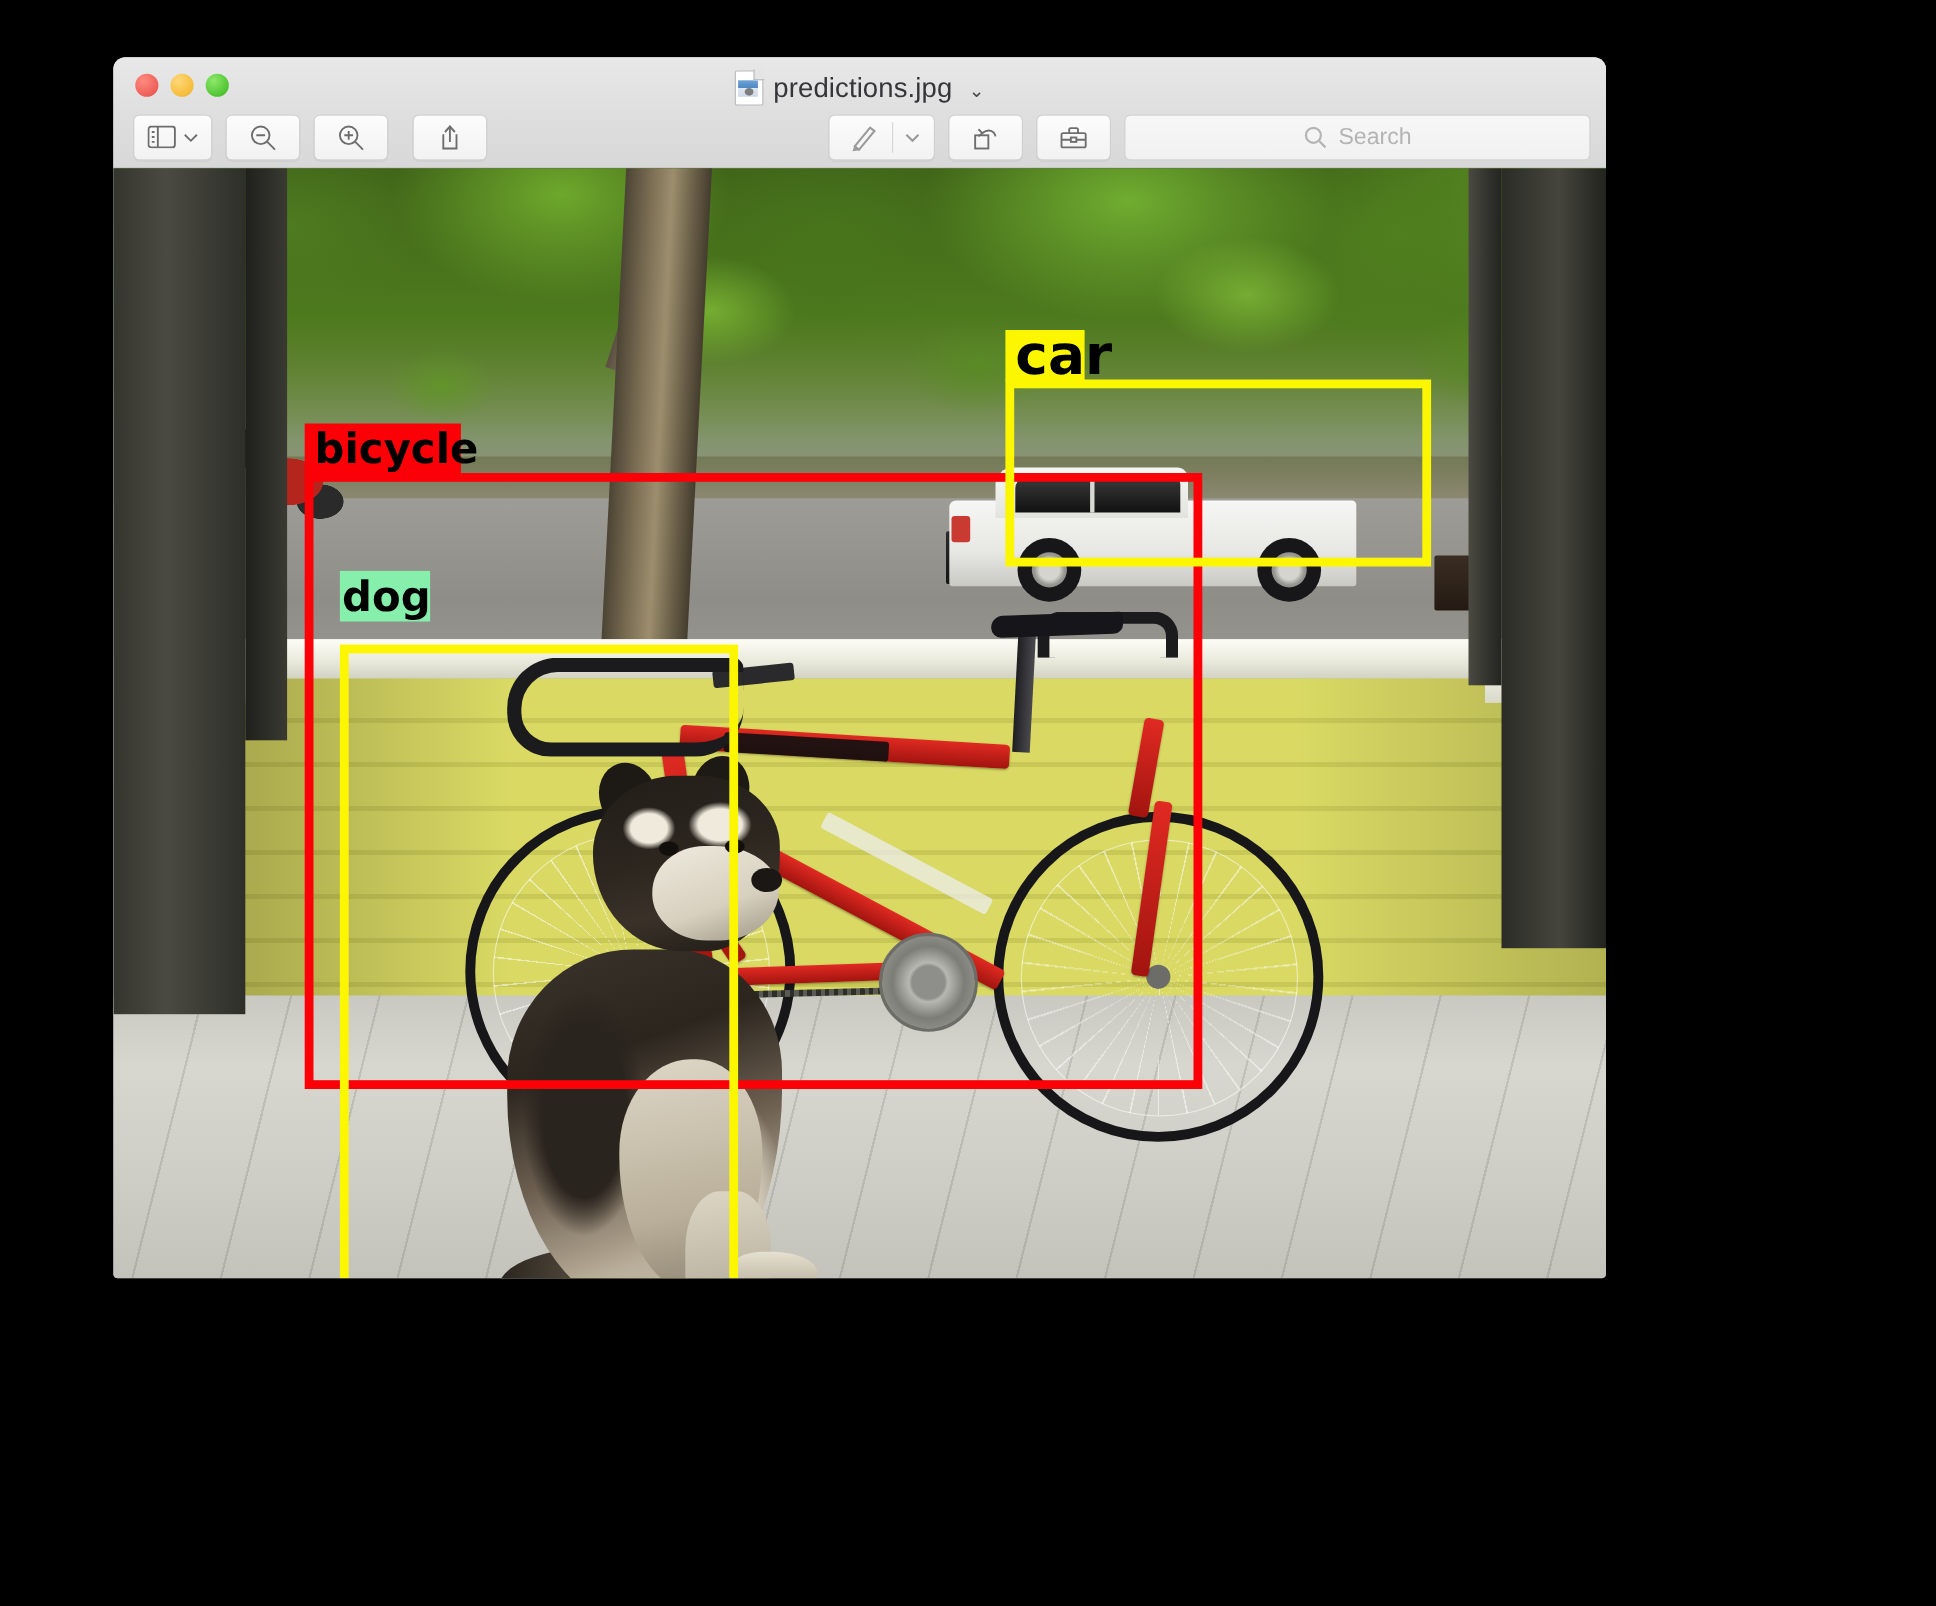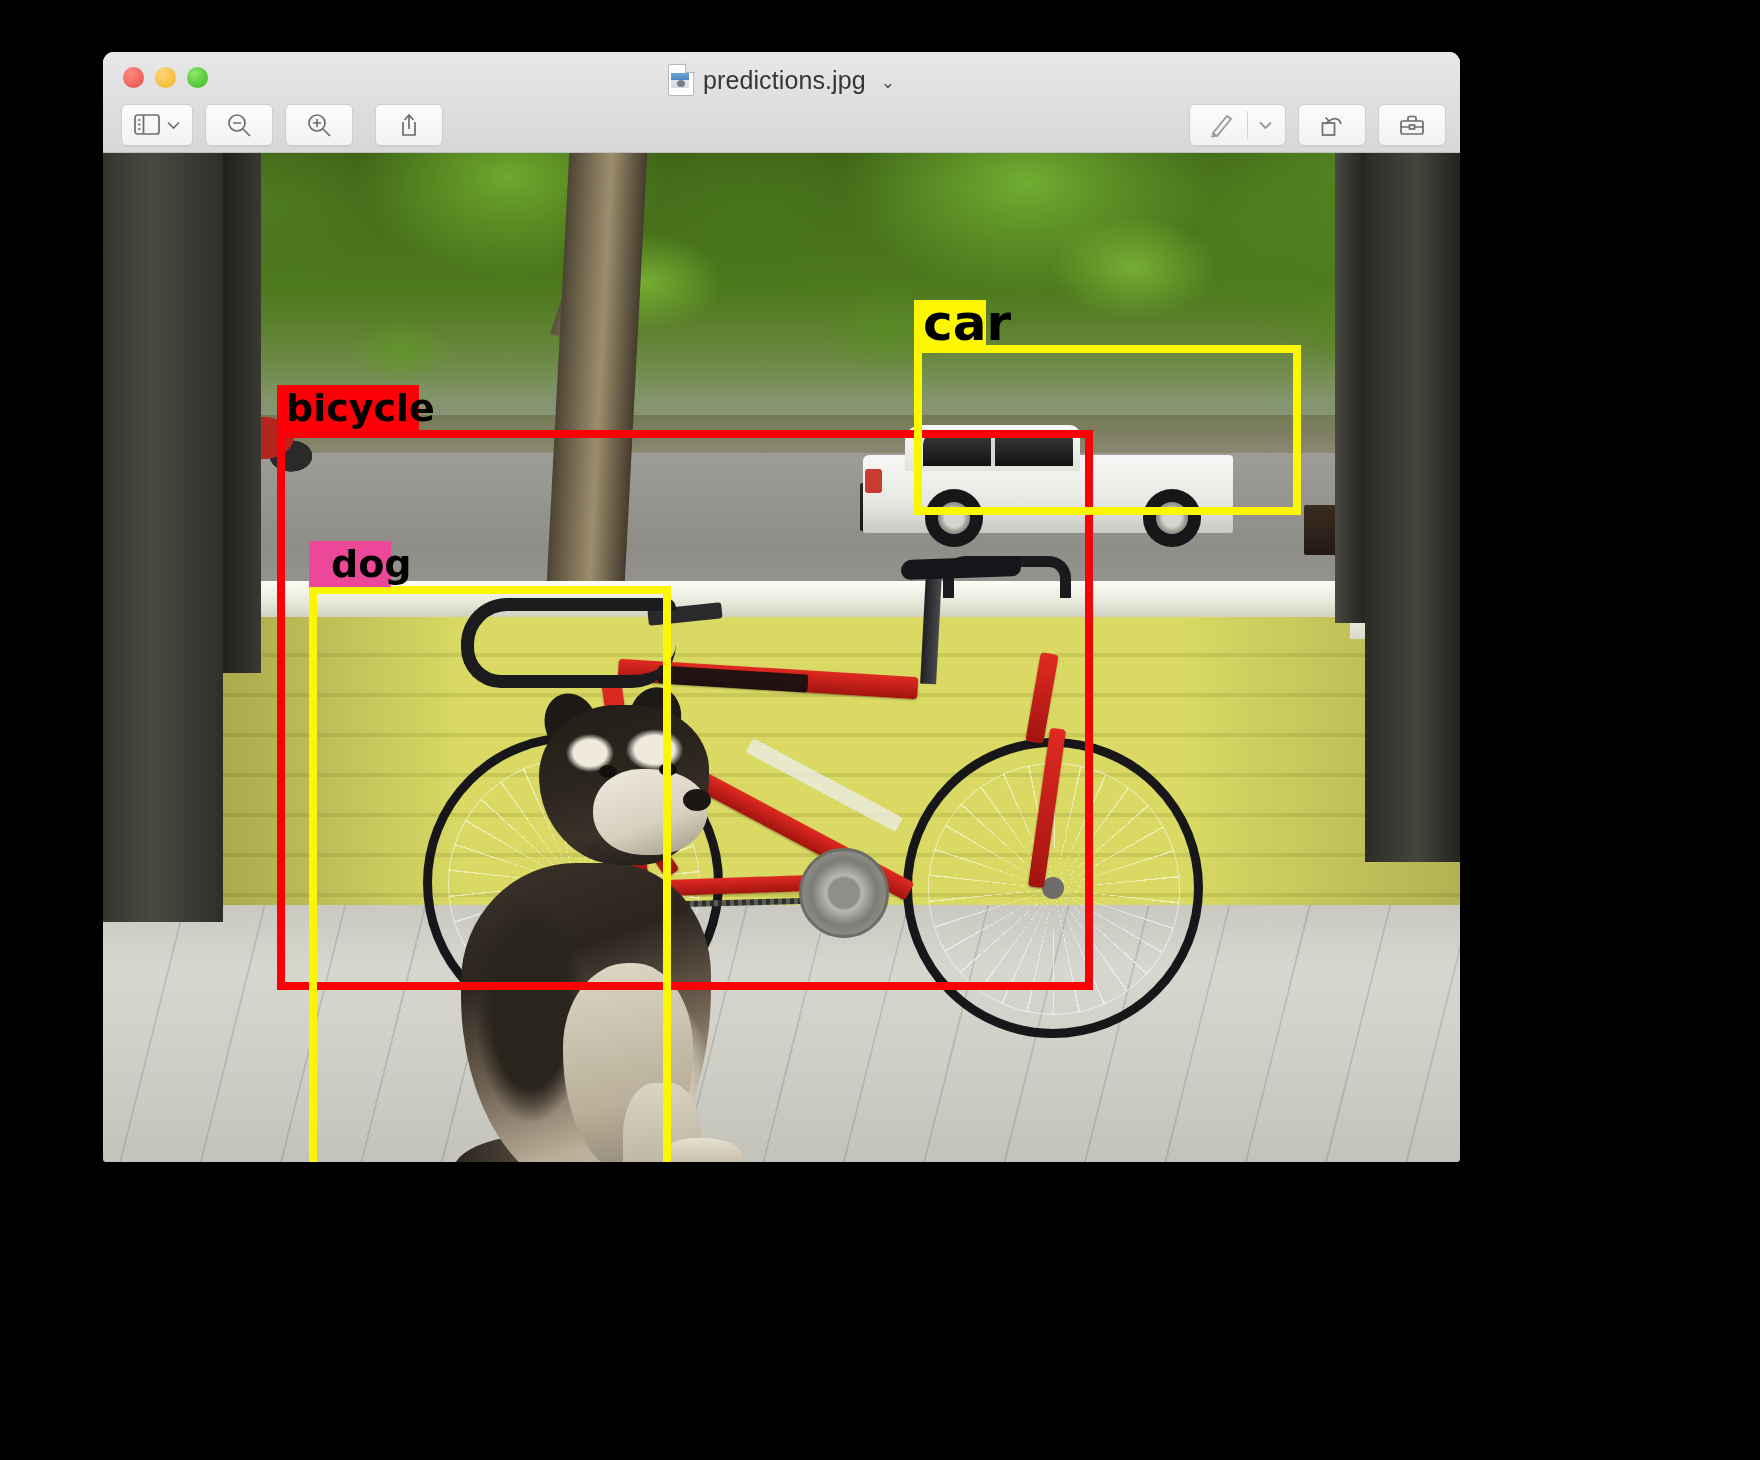--- a/index.html
+++ b/index.html
@@ -712,20 +712,29 @@
               <svg class="ico" width="28" height="24" viewBox="0 0 28 24">
                 <rect class="stroke" x="3" y="8" width="22" height="13" rx="1.5"></rect>
                 <path class="stroke" d="M10 8 V5 a1.5 1.5 0 0 1 1.5 -1.5 h5 A1.5 1.5 0 0 1 18 5 V8"></path>
                 <rect class="stroke" x="11.5" y="12" width="5" height="4"></rect>
                 <line class="stroke" x1="3" y1="14" x2="11.5" y2="14"></line>
                 <line class="stroke" x1="16.5" y1="14" x2="25" y2="14"></line>
               </svg>
             </span>
           </div>
 
+          <div class="searchfield">
+            <span>
+              <svg class="ico" width="22" height="22" viewBox="0 0 22 22">
+                <circle cx="9" cy="9" r="6.8" fill="none" stroke="#b4b4b4" stroke-width="2"></circle>
+                <line x1="14" y1="14" x2="20" y2="20" stroke="#b4b4b4" stroke-width="2"></line>
+              </svg>
+            </span>
+            <span class="search-ph">Search</span>
+          </div>
 
         </div>
       </div>
     </div>
 
     <div class="canvas">
 
       <div class="scene">
         <div class="bg-street"></div>
         <div class="curb"></div>
@@ -798,20 +807,20 @@
           <div class="eye e1"></div>
           <div class="eye e2"></div>
           <div class="dog-nose"></div>
         </div>
       </div>
 
       <div id="detections" style="position:absolute;inset:0;">
           <div class="det-box" style="left: 174px; top: 277px; width: 816px; height: 560px; border: 8px solid rgb(251, 0, 7);"></div>
           <div class="det-label" style="left: 174px; top: 232px; width: 142px; height: 46px; background: rgb(251, 0, 7); color: rgb(0, 0, 0); font-size: 38px; padding-left: 9px; box-sizing: border-box;">bicycle</div>
           <div class="det-box" style="left: 206px; top: 433px; width: 362px; height: 584px; border: 8px solid rgb(252, 247, 0);"></div>
-          <div class="det-label" style="left: 206px; top: 388px; width: 82px; height: 46px; background: #ec4899; color: rgb(0, 0, 0); font-size: 38px; padding-left: 22px; box-sizing: border-box;">dog</div>
+          <div class="det-label" style="left: 206px; top: 366px; width: 82px; height: 46px; background: #86efac; color: rgb(0, 0, 0); font-size: 38px; padding-left: 2px; box-sizing: border-box;">dog</div>
           <div class="det-box" style="left: 811px; top: 192px; width: 387px; height: 170px; border: 8px solid rgb(252, 247, 0);"></div>
           <div class="det-label" style="left: 811px; top: 147px; width: 72px; height: 46px; background: rgb(252, 247, 0); color: rgb(0, 0, 0); font-size: 50px; padding-left: 9px; box-sizing: border-box;">car</div>
         </div>
 
     </div>
   </div>
 </div>
 
 </body></html>

